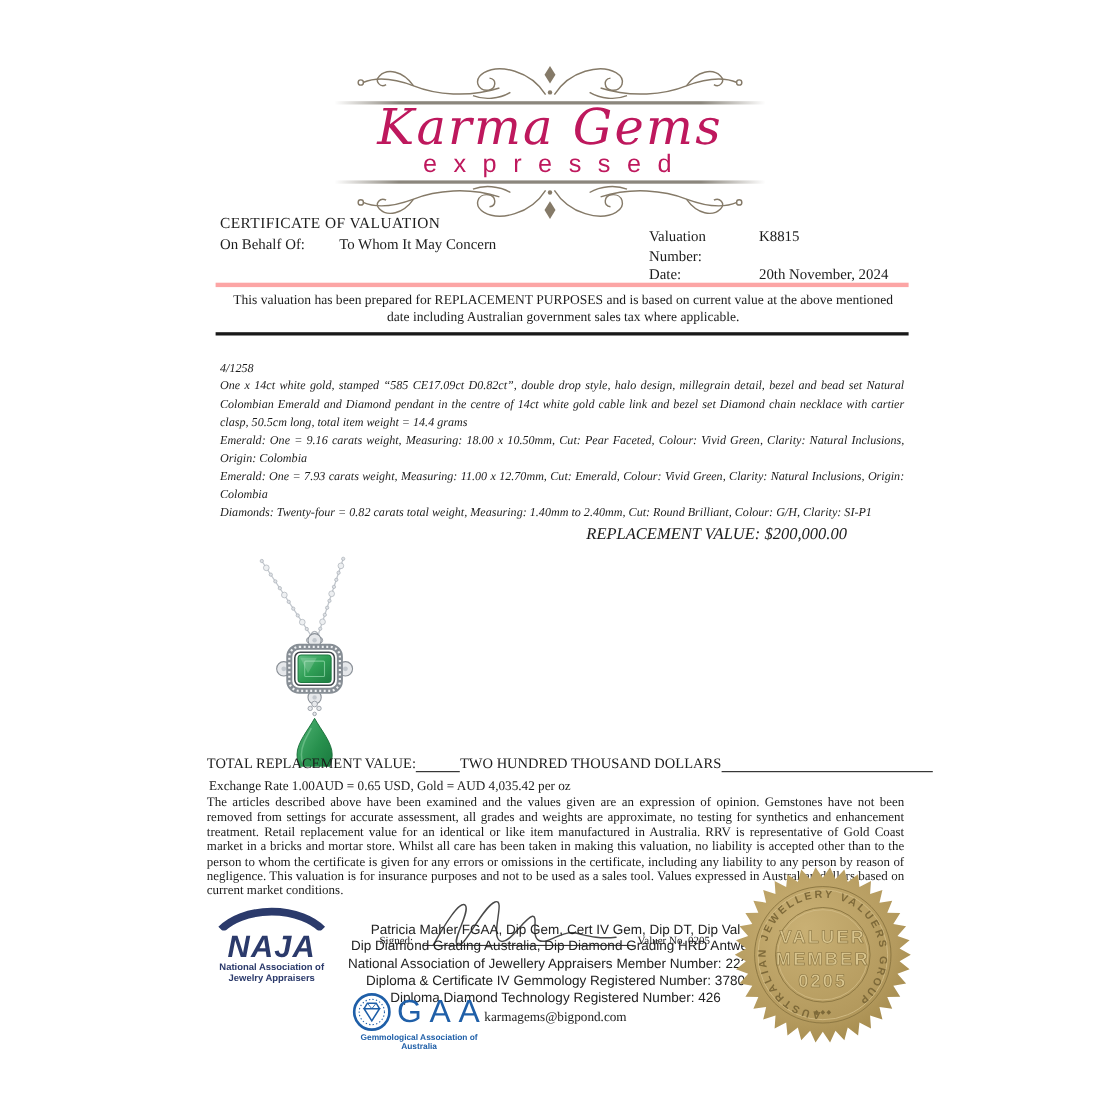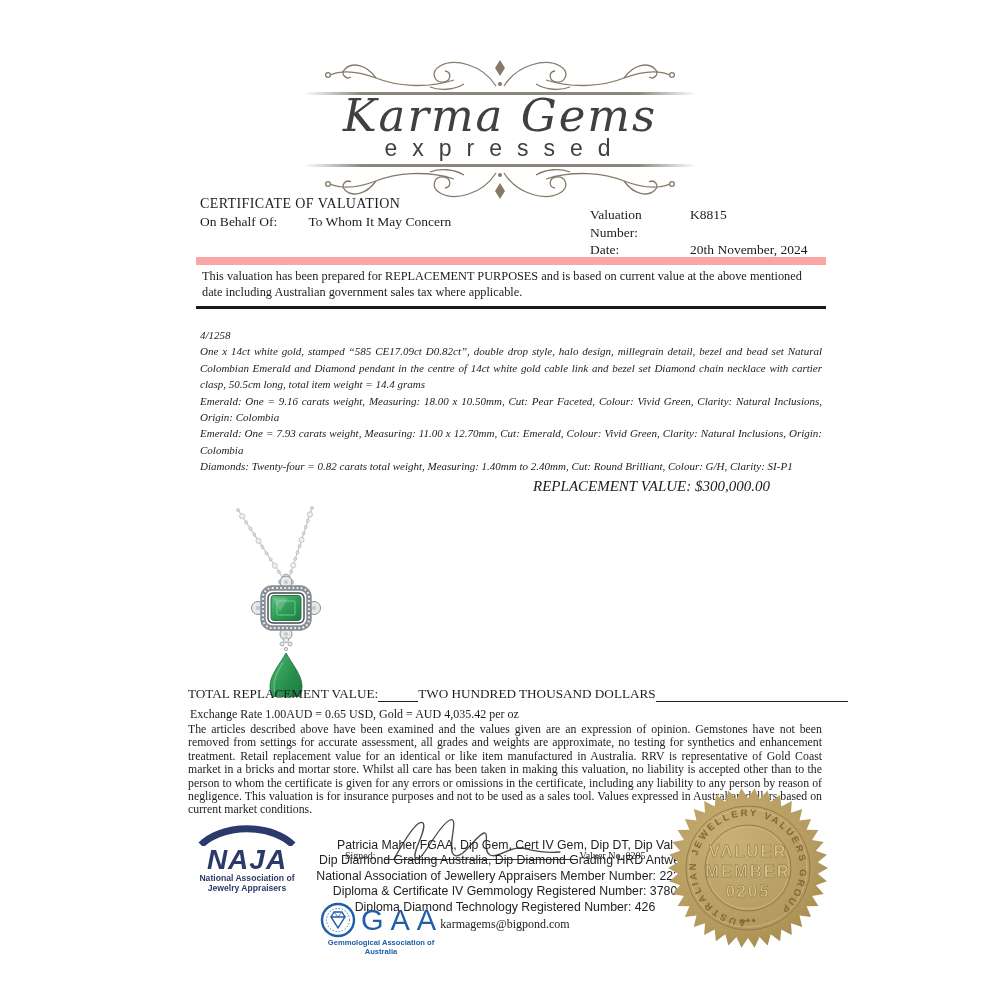--- a/index.html
+++ b/index.html
@@ -1,41 +1,41 @@
 <!DOCTYPE html>
 <html><head>
 <meta charset="utf-8">
 <style>
   html,body{margin:0;padding:0;background:#fff;}
   .page{position:relative;width:1000px;height:1000px;background:#fff;overflow:hidden;
         font-family:"Liberation Serif",serif;color:#1c1c1c;}
 
   
-  .logo{position:absolute;left:300px;top:56px;width:400px;text-align:center;color:#404040;}
+  .logo{position:absolute;left:300px;top:56px;width:400px;text-align:center;color:#be185d;}
   .flourish{display:block;margin:0 auto;}
   .flourish.flip{transform:scaleY(-1);}
   .rule{height:3px;width:392px;margin:0 auto;
         background:linear-gradient(to right,rgba(110,104,92,0),rgba(110,104,92,.8) 15%,rgba(110,104,92,.8) 85%,rgba(110,104,92,0));}
   .brand-script{font-family:"DejaVu Serif",serif;font-style:italic;font-size:45px;line-height:46px;
                 letter-spacing:2px;margin-top:-2px;}
   .brand-sub{font-family:"Liberation Sans",sans-serif;font-size:23px;letter-spacing:15px;
              margin:-4px 0 2px 10px;font-weight:400;}
 
   
   .cert-title{position:absolute;left:200px;top:196px;font-size:14px;letter-spacing:.4px;}
   .behalf{position:absolute;left:200px;top:214px;font-size:13.5px;}
   .behalf .lbl{margin-right:28px;}
   .meta{position:absolute;left:590px;top:206px;font-size:13.5px;line-height:17.5px;}
   .meta .row{display:flex;}
   .meta .lbl{width:100px;}
 
   
   .notice{position:absolute;left:196px;top:257px;width:620px;padding:4px 4px 6px 6px;
-          border-top:8px solid #fca5a5;border-bottom:3px solid #191919;
-          font-size:12.3px;line-height:15.5px;}
+          border-top:4px solid #fca5a5;border-bottom:3px solid #191919;
+          font-size:12.3px;line-height:15.5px;text-align:center;}
 
   
   .valbody{position:absolute;left:200px;top:299px;width:622px;font-style:italic;
            font-size:11px;line-height:16.4px;margin-top:28px;}
   .valbody p{margin:0;text-align:justify;}
   .valbody p.item-no{text-align:left;}
   .rv-line{position:absolute;left:200px;top:478px;width:570px;text-align:right;
            font-style:italic;font-size:15px;}
 
   
@@ -137,21 +137,21 @@
 
   <div class="notice">This valuation has been prepared for REPLACEMENT PURPOSES and is based on current value at the above mentioned date including Australian government sales tax where applicable.</div>
 
   <div class="valbody">
     <p class="item-no">4/1258</p>
     <p>One x 14ct white gold, stamped “585 CE17.09ct D0.82ct”, double drop style, halo design, millegrain detail, bezel and bead set Natural Colombian Emerald and Diamond pendant in the centre of 14ct white gold cable link and bezel set Diamond chain necklace with cartier clasp, 50.5cm long, total item weight = 14.4 grams</p>
     <p>Emerald: One = 9.16 carats weight, Measuring: 18.00 x 10.50mm, Cut: Pear Faceted, Colour: Vivid Green, Clarity: Natural Inclusions, Origin: Colombia</p>
     <p>Emerald: One = 7.93 carats weight, Measuring: 11.00 x 12.70mm, Cut: Emerald, Colour: Vivid Green, Clarity: Natural Inclusions, Origin: Colombia</p>
     <p>Diamonds: Twenty-four = 0.82 carats total weight, Measuring: 1.40mm to 2.40mm, Cut: Round Brilliant, Colour: G/H, Clarity: SI-P1</p>
   </div>
-  <div class="rv-line">REPLACEMENT VALUE: $300,000.00</div>
+  <div class="rv-line">REPLACEMENT VALUE: $200,000.00</div>
 
   <svg class="necklace" width="190" height="192" viewBox="0 0 190 192">
     <defs>
       <linearGradient id="emGrad" x1="0" y1="0" x2="1" y2="1">
         <stop offset="0" stop-color="#5fbd81"></stop>
         <stop offset=".5" stop-color="#2f9e55"></stop>
         <stop offset="1" stop-color="#1e7c42"></stop>
       </linearGradient>
       <linearGradient id="pearGrad" x1="0" y1="0" x2="1" y2="1">
         <stop offset="0" stop-color="#52b576"></stop>

